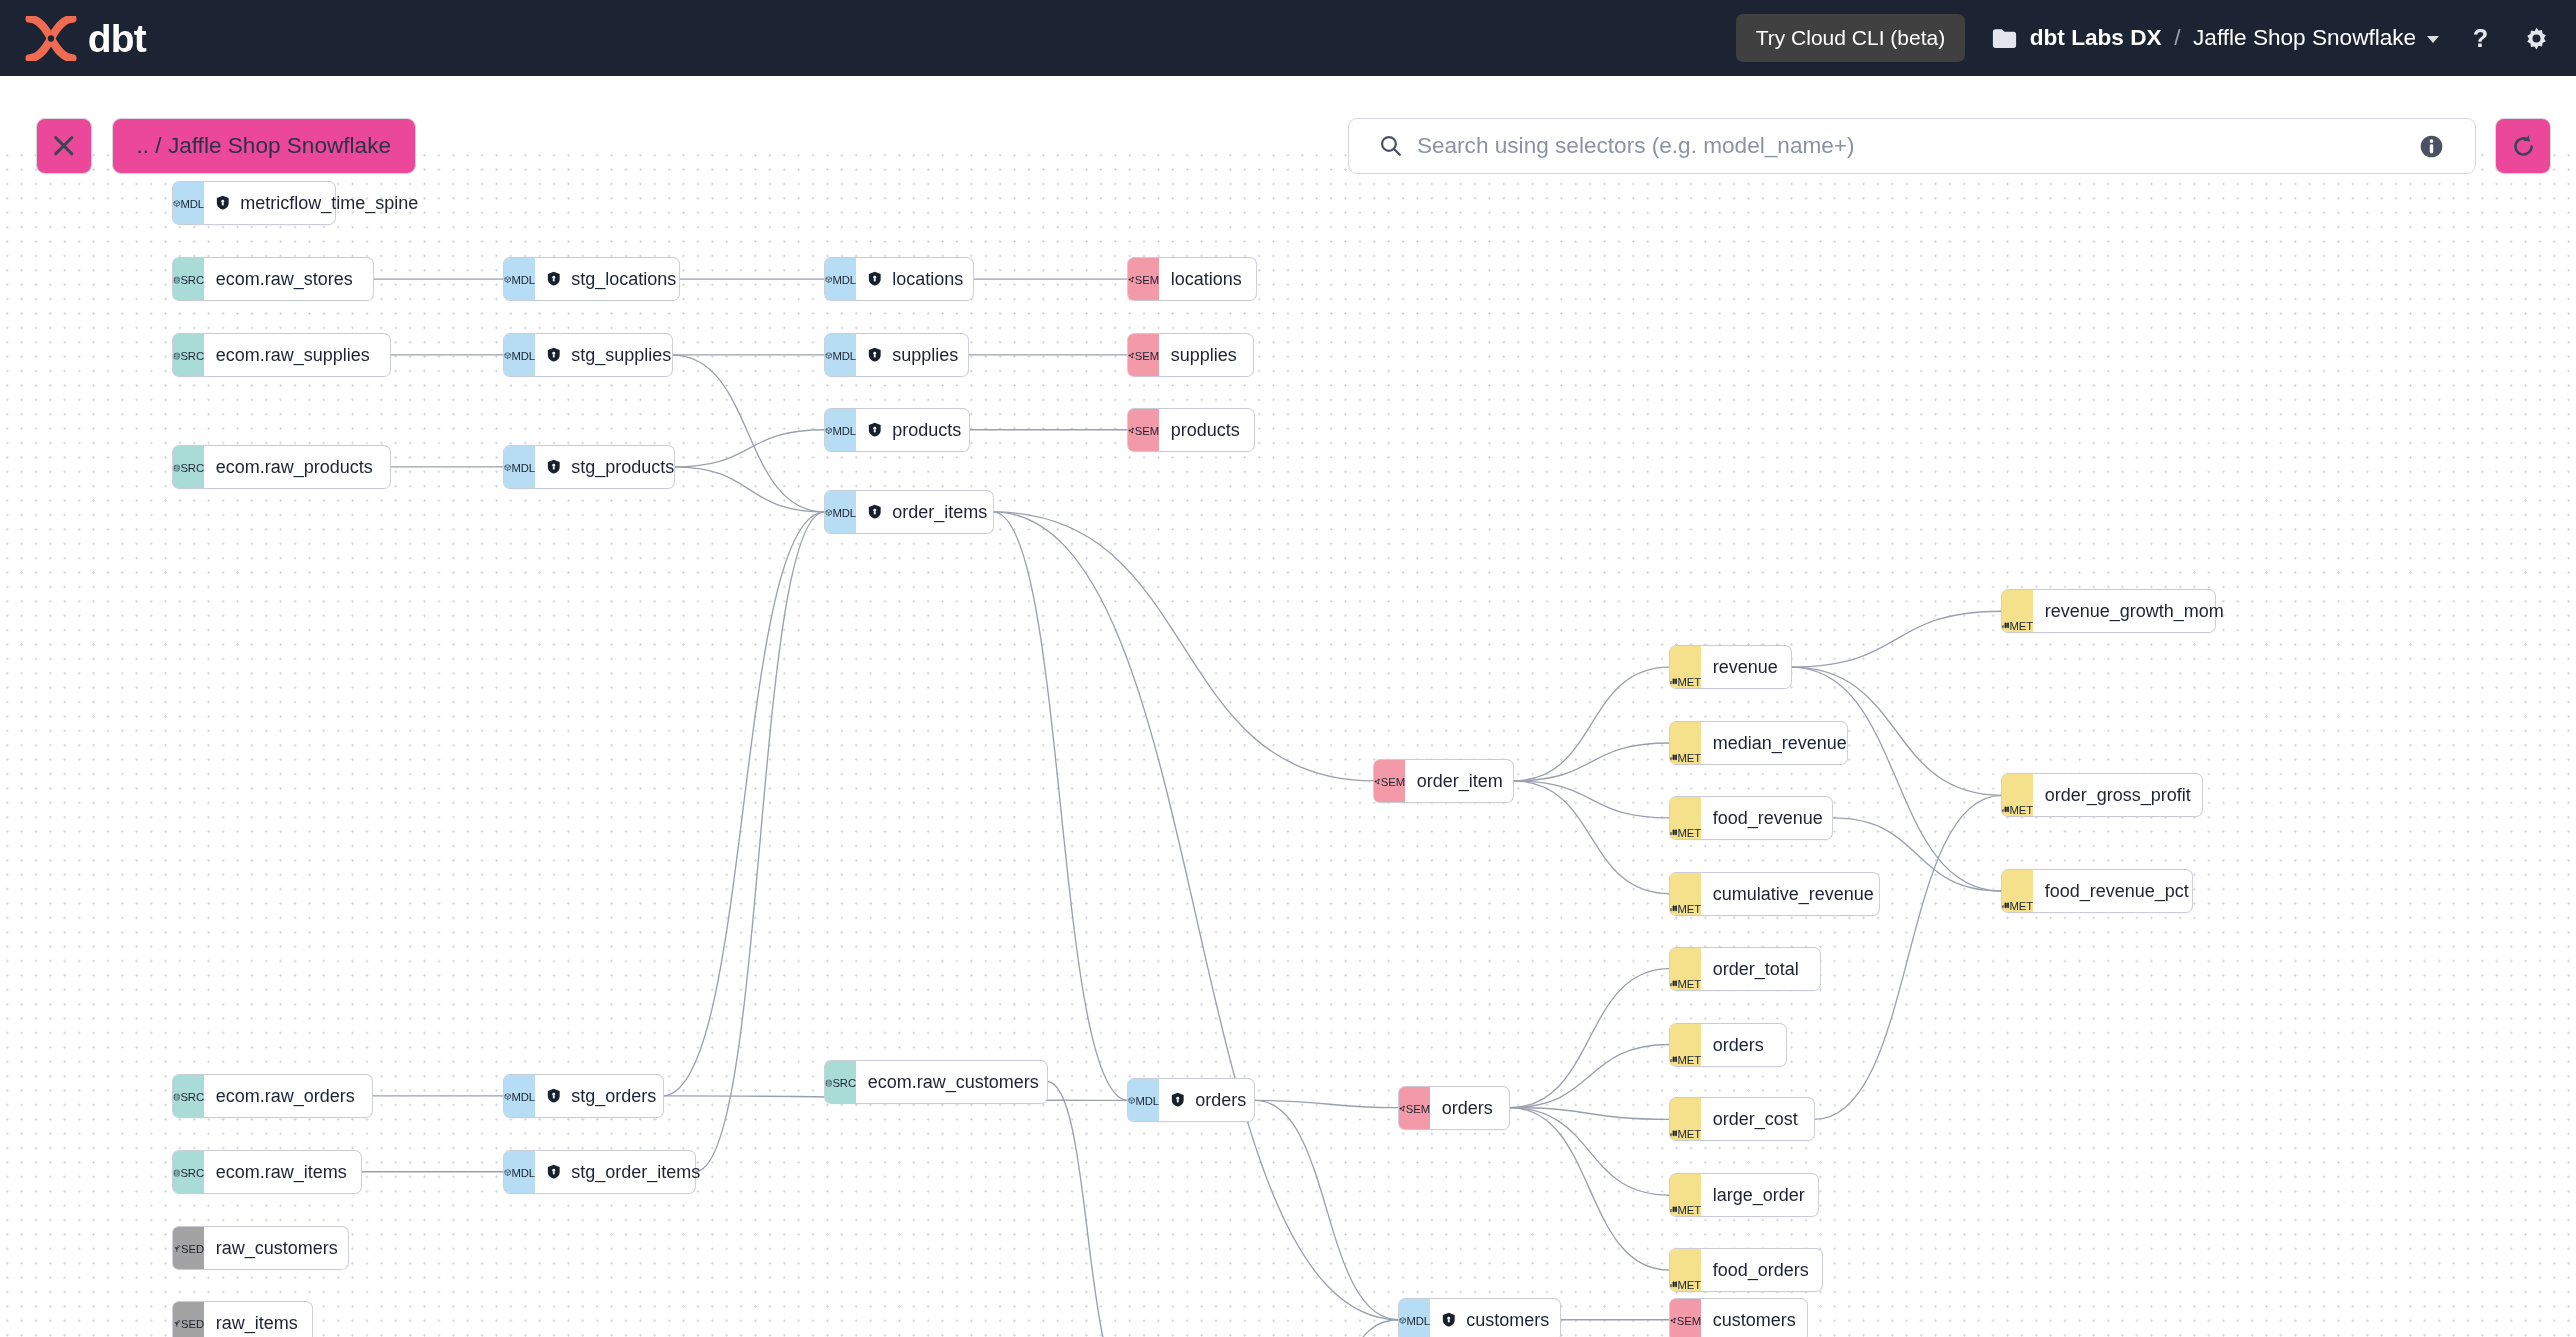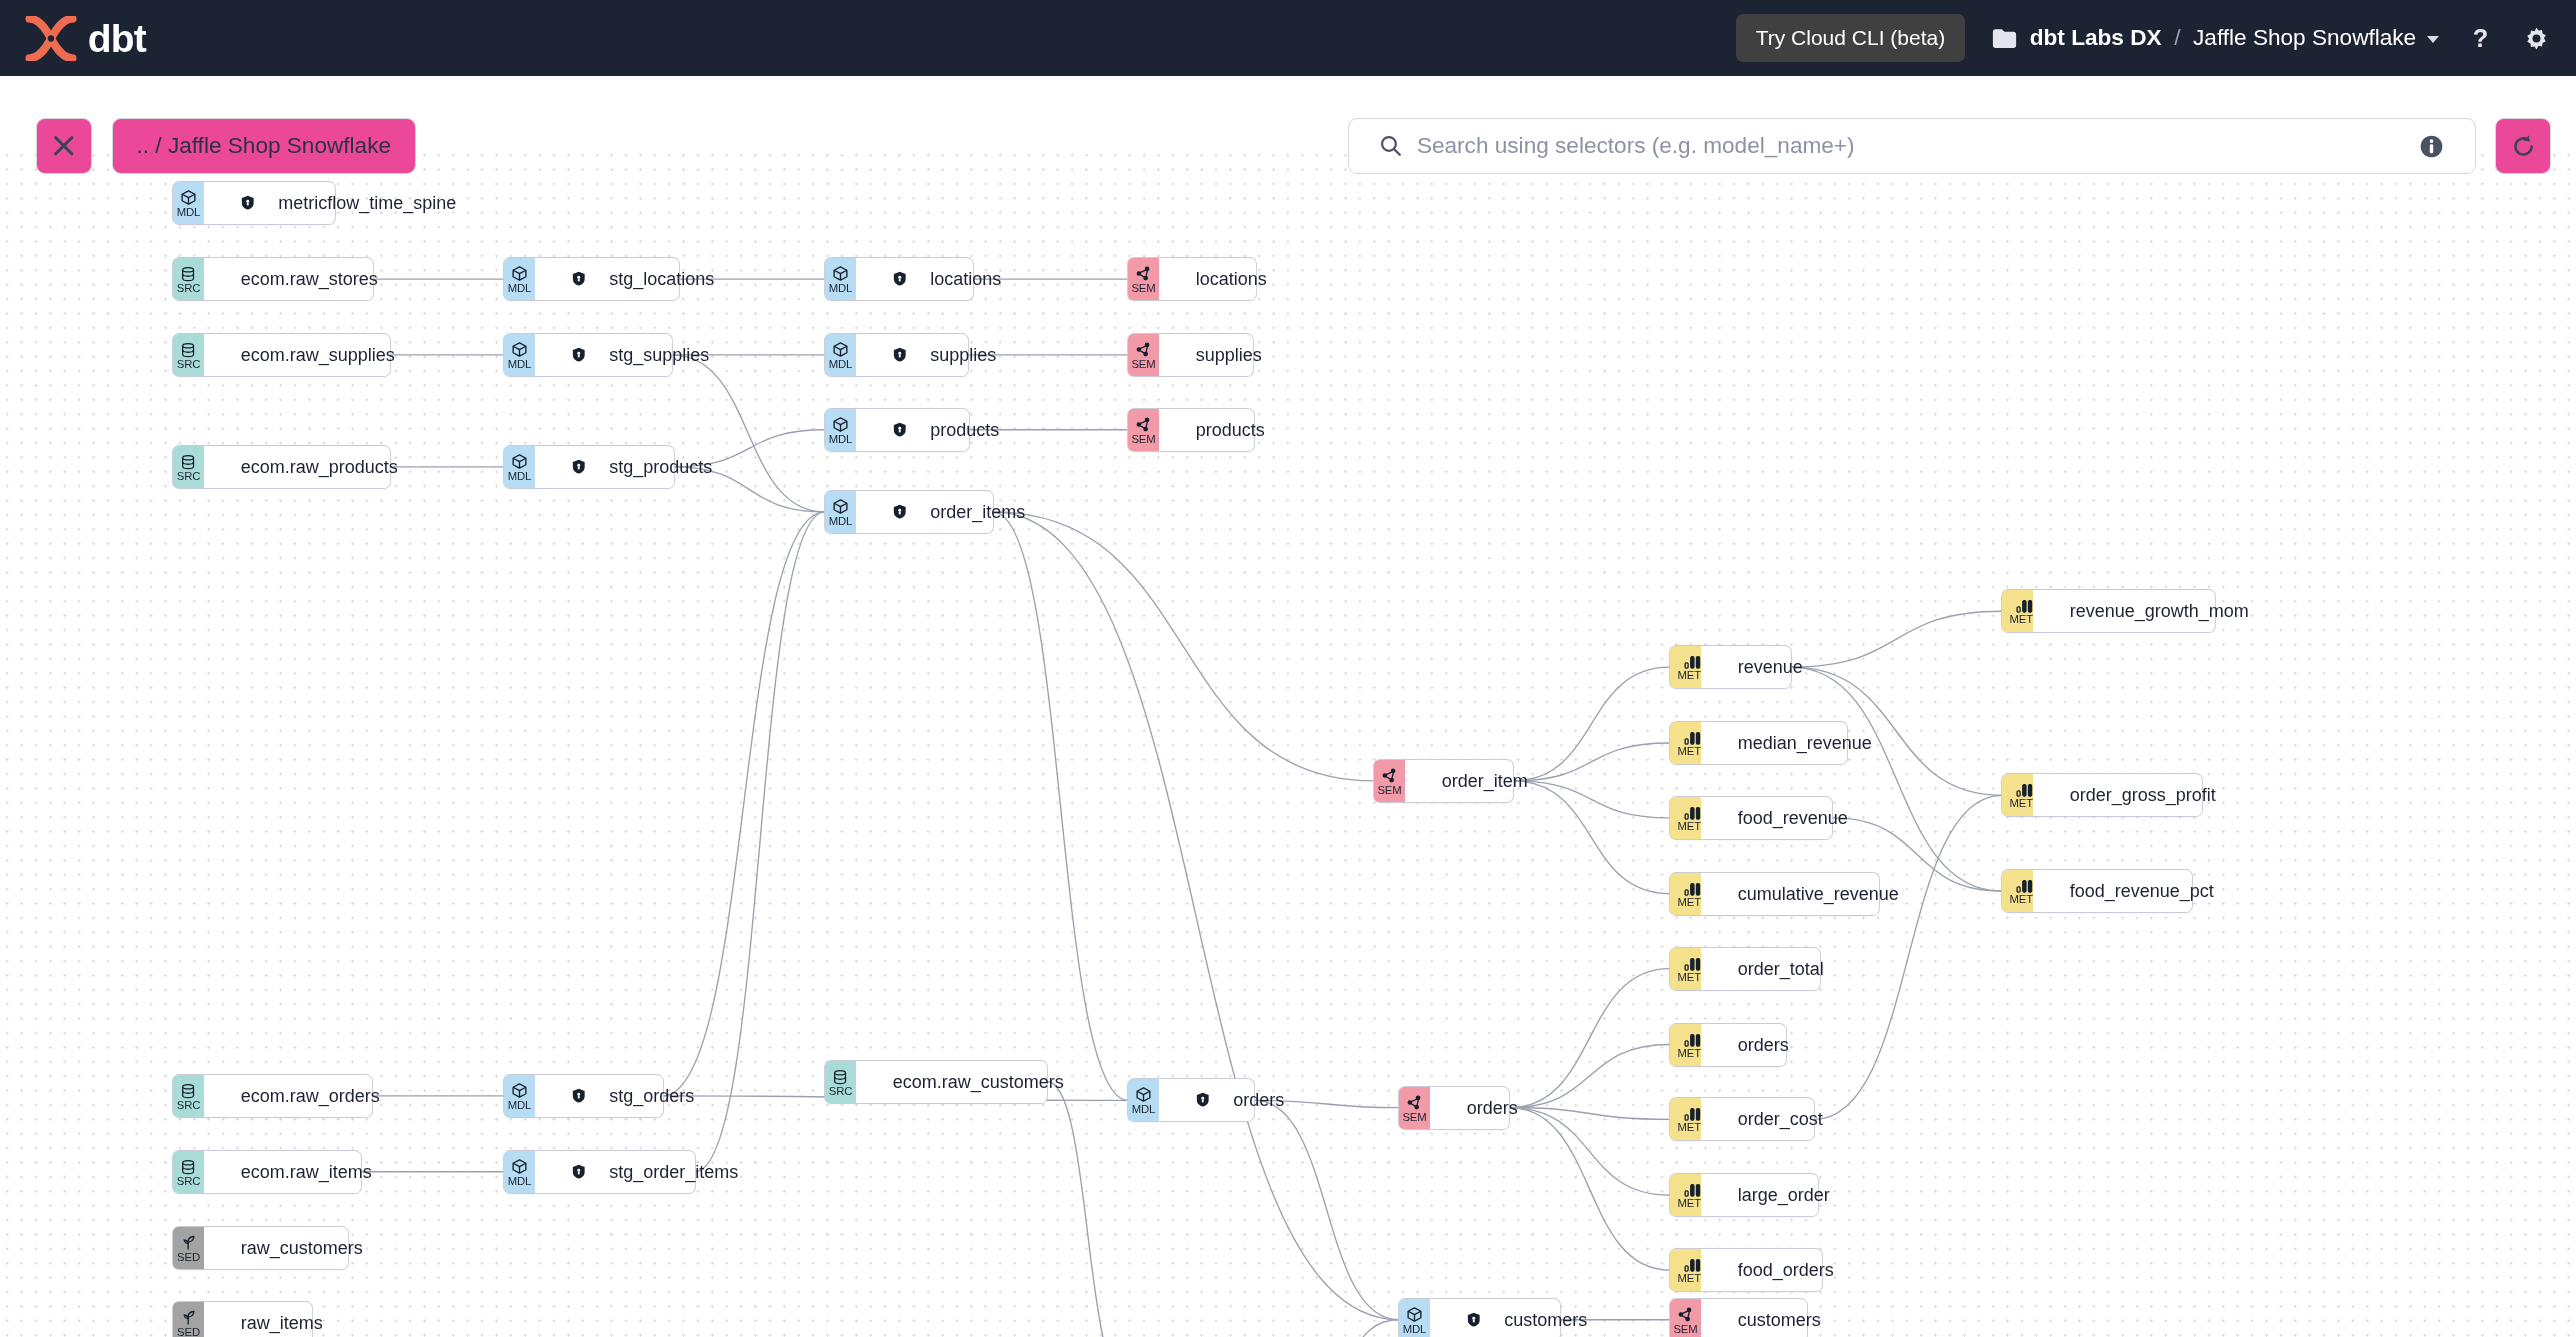--- a/index.html
+++ b/index.html
@@ -100,40 +100,39 @@
     display: flex; align-items: stretch;
     background: #ffffff;
     border-radius: 6.3px;
     box-shadow: 0 0 0 0.9px #c9ccd6, 0 0.9px 1.8px rgba(20,25,40,.10);
     cursor: pointer;
     z-index: 5;
   }
   .badge {
     width: 31px; flex: 0 0 31px;
     border-radius: 5.4px 0 0 5.4px;
-    display: flex; flex-direction: column;
+    display: flex; flex-direction: row;
     align-items: center; justify-content: center;
     gap: 0px; padding-top: 1.8px;
   }
   .badge svg { display: block; }
   .badge .btxt {
     font-size: 11.3px; font-weight: 400; color: #1d2333;
     line-height: 1; letter-spacing: -0.1px; margin-top: 0.9px;
   }
   .b-mdl { background: #b6ddf4; }
   .b-src { background: #a9dbd7; }
   .b-sem { background: #f29aa7; }
   .b-met { background: #f5e08c; align-items: flex-end; }
   .b-sed { background: #a3a3a3; }
   .nlabel {
-    display: flex; align-items: center; gap: 24px;
+    display: flex; align-items: center; gap: 11px;
     padding: 0 14.4px 0 11.7px;
     font-size: 18px; color: #1d2333;
     white-space: nowrap;
-    margin-left: 25px;
   }
   .shield { width: 13.5px; height: 15.3px; flex: 0 0 auto; }
 </style>
 </head>
 <body>
 
 <div class="topnav">
   <div class="logo-wrap">
     <svg class="logo-x" viewBox="0 0 58 50">
       <path d="M5 3 C15 3 22 12 29 25 C36 38 43 47 53 47 C43 47 36 38 29 25 C22 12 15 3 5 3 Z" fill="#ef6b52" stroke="#ef6b52" stroke-width="9" stroke-linejoin="round"></path>

